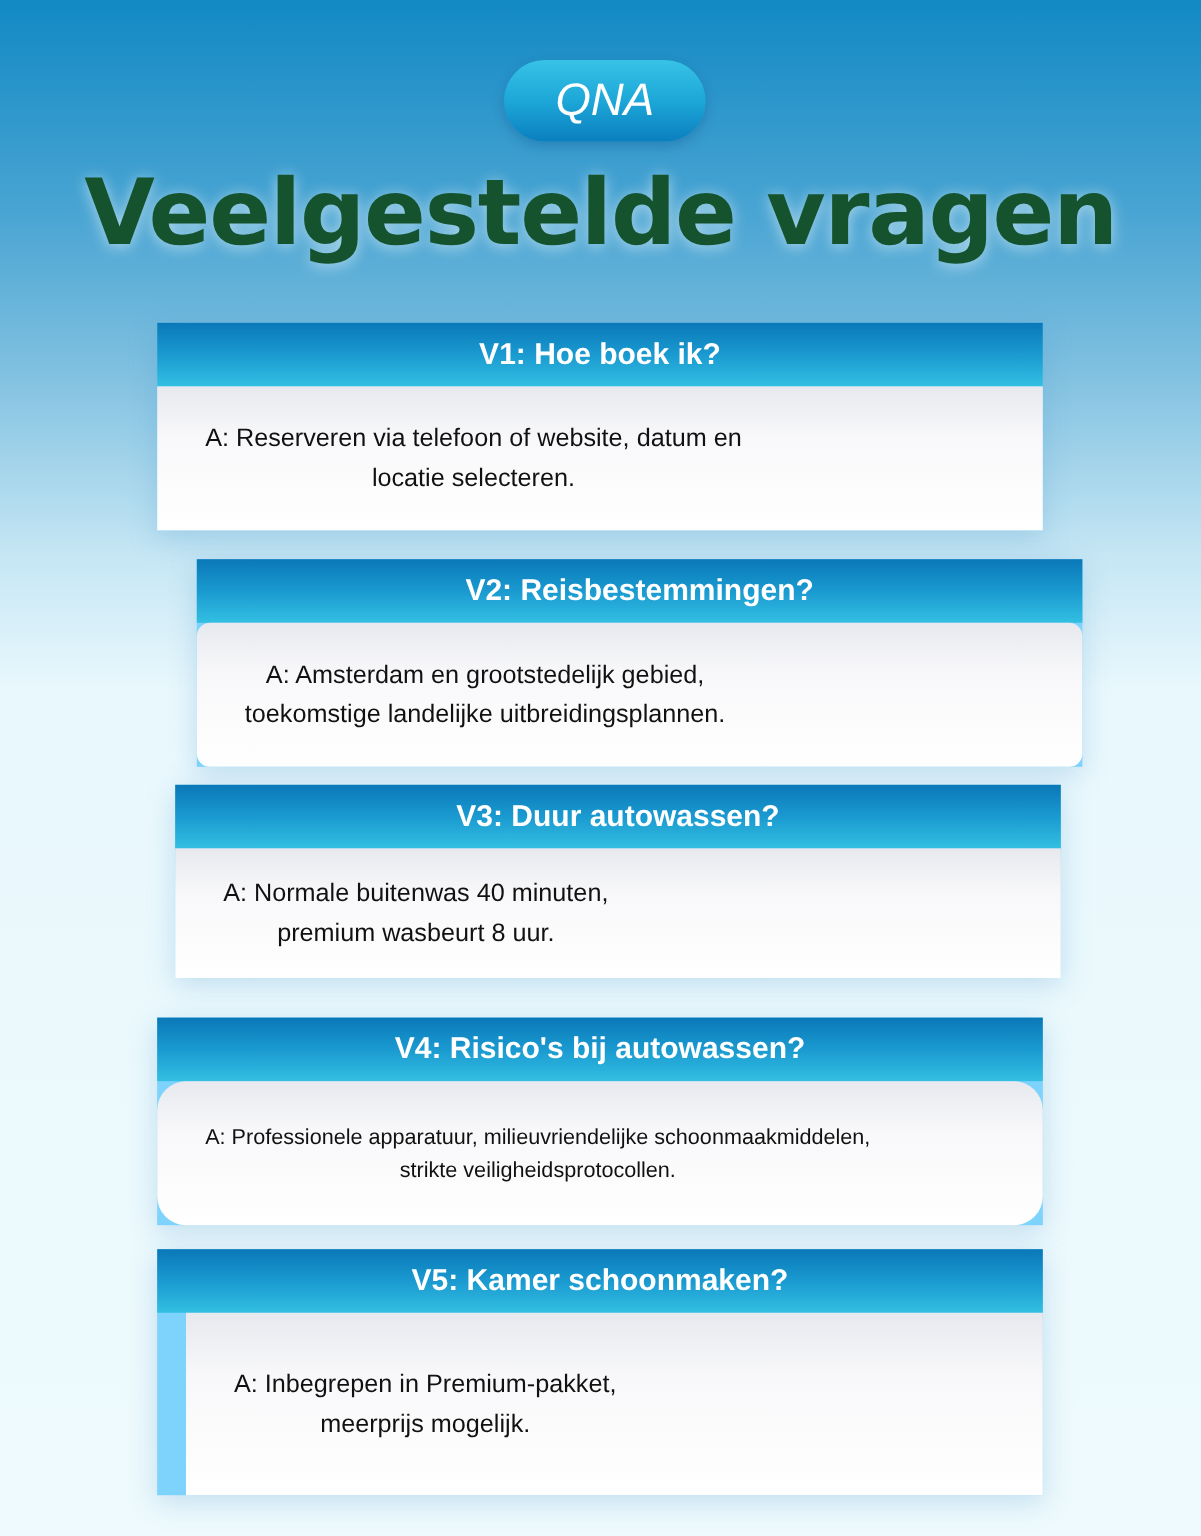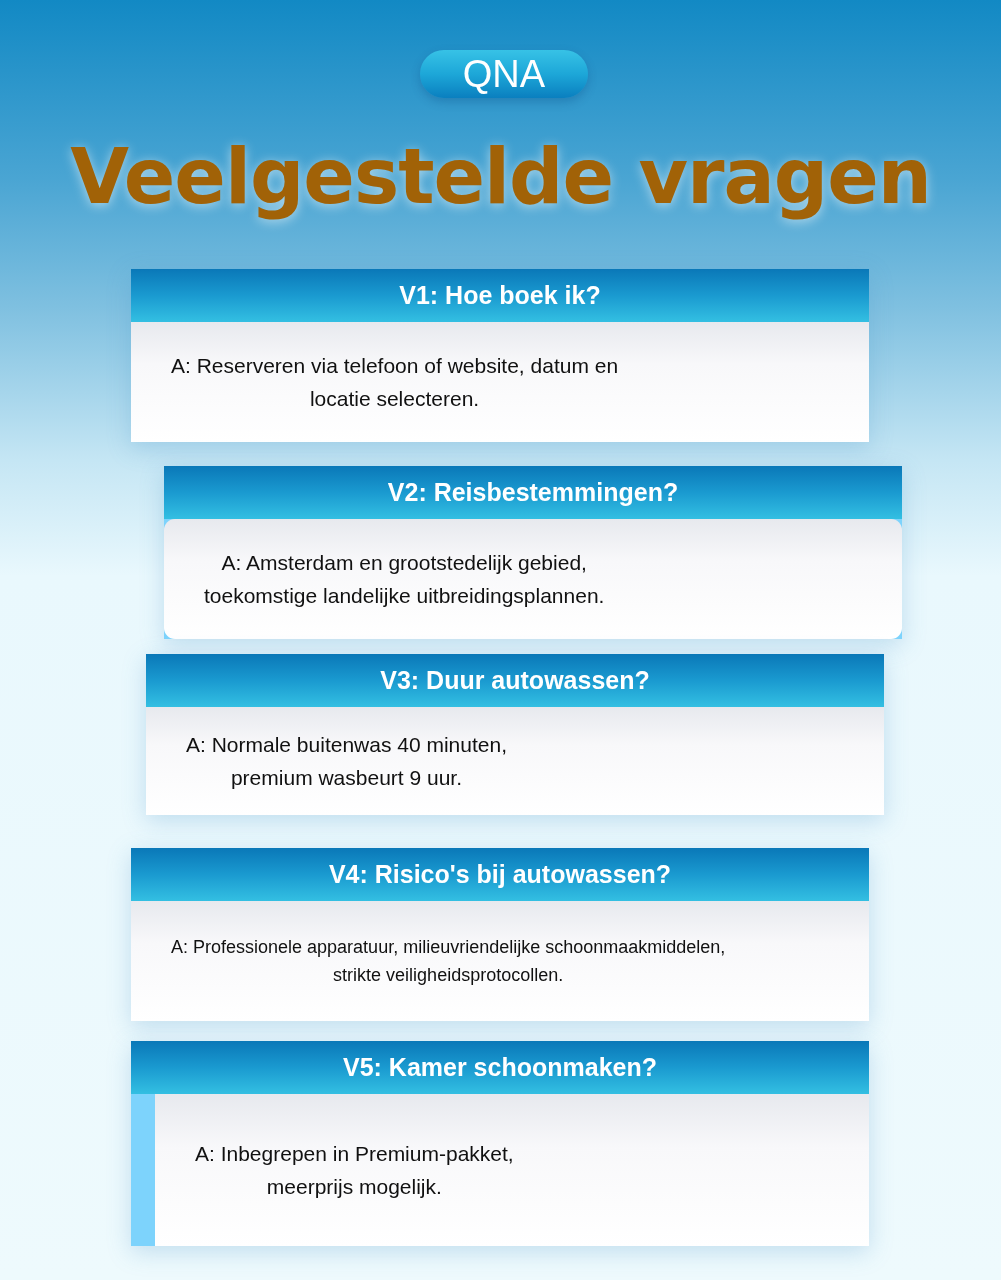--- a/index.html
+++ b/index.html
@@ -5,37 +5,38 @@
   * { box-sizing: border-box; margin: 0; padding: 0; }
   html, body { width: 1001px; height: 1280px; overflow: hidden; }
   body {
     font-family: "Liberation Sans", "DejaVu Sans", sans-serif;
     background: linear-gradient(to bottom, #1289c4 0%, #4aa5d3 14%, #7fc0e0 24%, #c5e6f4 36%, #e9f8fd 45%, #eefafd 100%);
     position: relative;
   }
   .badge {
     position: absolute;
     left: 420px; top: 50px;
-    width: 168px; height: 48px;
+    width: 168px; height: 68px;
     border-radius: 34px;
     background: linear-gradient(to bottom, #37c2e6 0%, #1da7d8 50%, #0a7fbf 100%);
     box-shadow: 0 4px 10px rgba(0,60,120,0.25);
     color: #fff;
     font-size: 38px;
     display: flex; align-items: center; justify-content: center;
     letter-spacing: 0px;
+    font-style: italic;
   }
   .title {
     position: absolute;
     left: 0; right: 0; top: 132px;
     text-align: center;
     font-family: "DejaVu Sans", sans-serif;
     font-size: 76px;
     letter-spacing: -1px;
-    color: #a16207;
+    color: #14532d;
     text-shadow: 0 2px 12px rgba(255,255,255,0.55);
   }
   .faq-list { position: absolute; left: 131px; top: 269px; width: 738px; }
   .card {
     position: absolute;
     left: 0; width: 738px;
     box-shadow: 0 6px 22px rgba(80,150,200,0.28);
     background: #7dd3fc;
   }
   .q {
@@ -48,21 +49,21 @@
   }
   .a {
     background: linear-gradient(to bottom, #e7e9ee 0%, #f8f8fa 35%, #ffffff 100%);
     color: #111;
     font-size: 21px;
     line-height: 33px;
     text-align: center;
     display: flex; align-items: center; justify-content: flex-start;
     padding: 0 40px;
   }
-  .a.small { font-size: 18px; line-height: 28px; }
+  .a.small { font-size: 18px; line-height: 28px; border-radius: 24px; }
 </style>
 </head>
 <body>
 
 <div class="badge">QNA</div>
 <h1 class="title">Veelgestelde vragen</h1>
 
 <div class="faq-list">
   <div class="card" style="top:0px;">
     <div class="q">V1: Hoe boek ik?</div>
@@ -80,21 +81,21 @@
           <div>A: Amsterdam en grootstedelijk gebied,</div>
           <div>toekomstige landelijke uitbreidingsplannen.</div>
         </div>
     </div>
   </div>
   <div class="card" style="top:385px;margin-left:15px;">
     <div class="q">V3: Duur autowassen?</div>
     <div class="a" style="height:108px;">
       <div>
           <div>A: Normale buitenwas 40 minuten,</div>
-          <div>premium wasbeurt 9 uur.</div>
+          <div>premium wasbeurt 8 uur.</div>
         </div>
     </div>
   </div>
   <div class="card" style="top:579px;">
     <div class="q">V4: Risico's bij autowassen?</div>
     <div class="a small" style="height:120px;">
       <div>
           <div>A: Professionele apparatuur, milieuvriendelijke schoonmaakmiddelen,</div>
           <div>strikte veiligheidsprotocollen.</div>
         </div>

